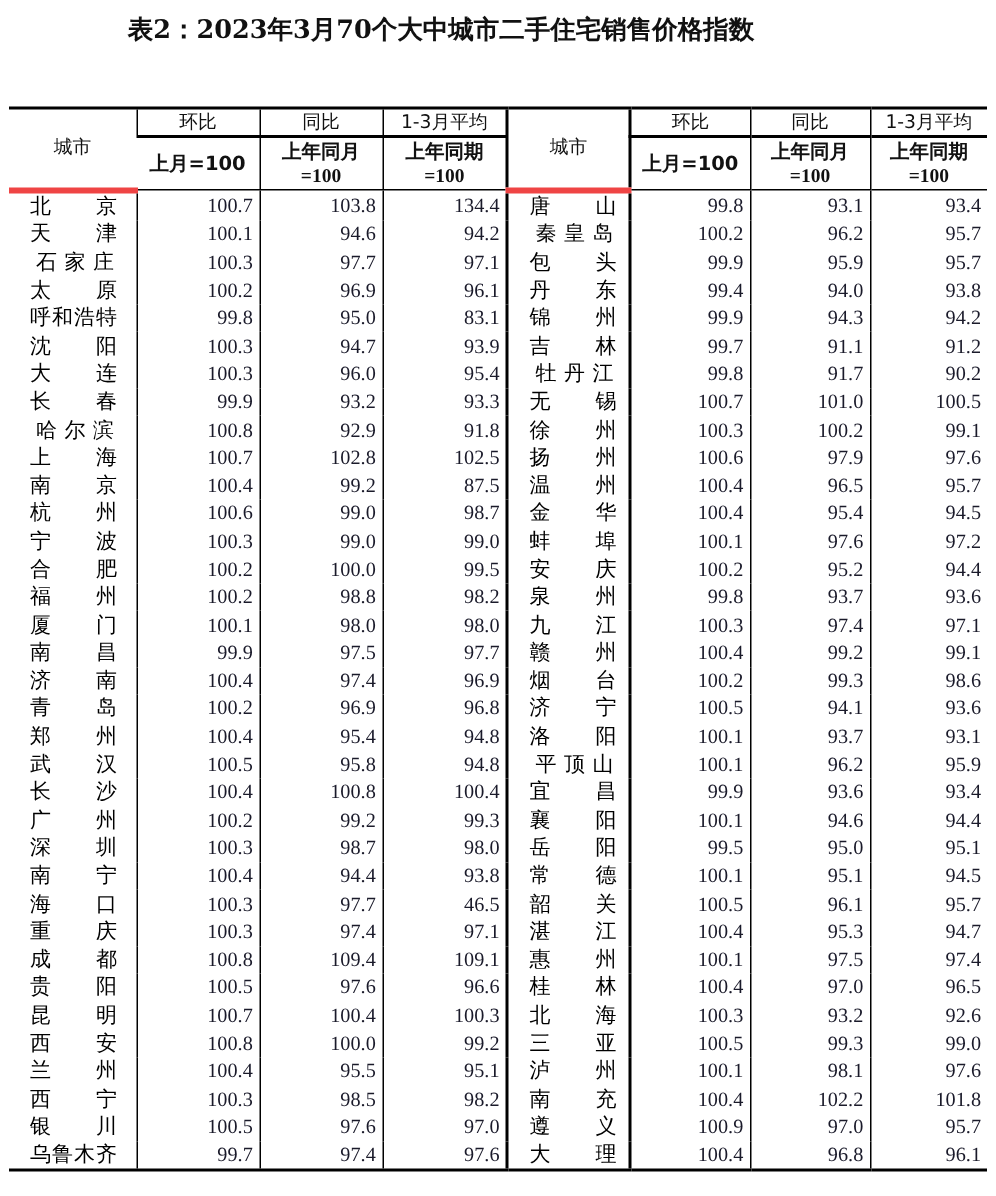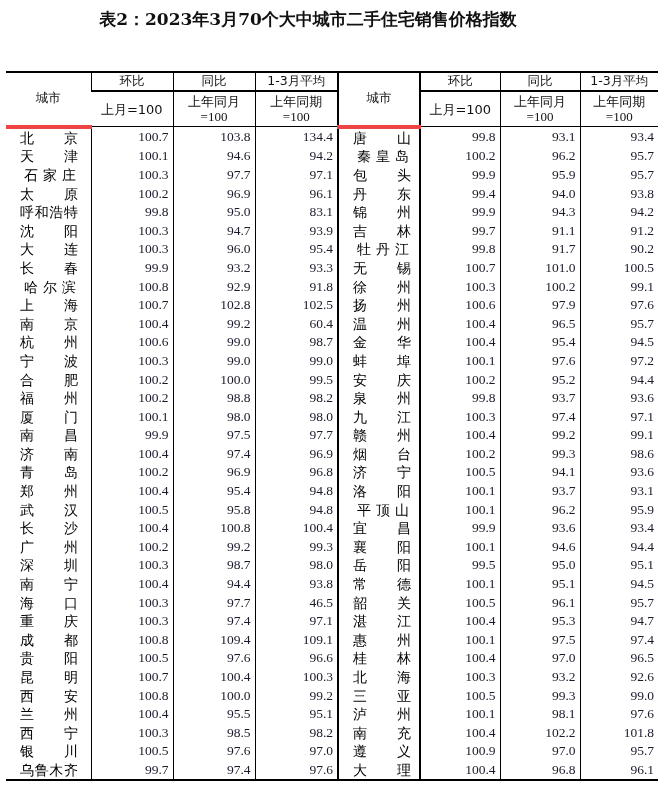--- a/index.html
+++ b/index.html
@@ -1,33 +1,33 @@
 <!DOCTYPE html>
 <html><head>
 <meta charset="utf-8">
 <style>
   html, body { margin: 0; padding: 0; background: #ffffff; }
   body { width: 664px; height: 797px; position: relative; overflow: hidden;
          font-family: "Liberation Serif", "DejaVu Serif", serif; color: #111; }
-  .title { position: absolute; top: 8px; left: 14px; width: 548px; text-align: center;
+  .title { position: absolute; top: 8px; left: 0; width: 548px; text-align: center;
            font-size: 17px; font-weight: bold; font-family: "DejaVu Serif", "Liberation Serif", serif; letter-spacing: 0px; padding-left: 20px; }
   table.idx { position: absolute; top: 71px; left: 6px; width: 652px; border-collapse: collapse;
               table-layout: fixed; font-size: 13.5px; }
   table.idx col.city { width: 85px; }
   table.idx col.v1 { width: 82px; }
   table.idx col.v2 { width: 82px; }
   table.idx col.v3 { width: 83px; }
   table.idx col.city2 { width: 82px; }
   table.idx col.w1 { width: 80px; }
   table.idx col.w2 { width: 80px; }
   table.idx col.w3 { width: 78px; }
   table.idx thead tr.h1 th { border-top: 2px solid #000; height: 17px; font-weight: normal;
               font-family: "DejaVu Sans", "Liberation Sans", sans-serif; font-size: 12.5px; padding: 0; }
   table.idx thead tr.h1 th.grp { border-bottom: 2px solid #000; }
-  table.idx thead tr.h2 th { height: 34px; font-weight: normal; padding: 0; line-height: 15px;
+  table.idx thead tr.h2 th { height: 34px; font-weight: bold; padding: 0; line-height: 15px;
               font-family: "DejaVu Sans", "Liberation Sans", sans-serif; font-size: 13px; border-bottom: 1px solid #000; }
   table.idx thead th.citycol { font-family: "DejaVu Sans", "Liberation Sans", sans-serif; font-size: 14px;
               font-weight: normal; border-bottom: 4px solid #ef4444; }
   table.idx th, table.idx td { border-left: 1px solid #000; }
   table.idx th:first-child, table.idx td:first-child { border-left: none; }
   table.idx .thick { border-left: 2px solid #000 !important; }
   .num-hdr { font-family: "Liberation Serif", serif; }
   table.idx tbody td { height: 18.6px; padding: 0 4px 0 0; text-align: right; line-height: 18px;
               color: #1a1a2a; white-space: nowrap; }
   table.idx tbody td.cn { text-align: left; padding: 0 0 0 14px;
@@ -295,21 +295,21 @@
       </tr>
       <tr>
         <td class="cn">
           <div class="cn-wrap">
             <span>南</span>
             <span>京</span>
           </div>
         </td>
         <td>100.4</td>
         <td>99.2</td>
-        <td>60.4</td>
+        <td>87.5</td>
         <td class="cn thick">
           <div class="cn-wrap">
             <span>温</span>
             <span>州</span>
           </div>
         </td>
         <td class="thick">100.4</td>
         <td>96.5</td>
         <td>95.7</td>
       </tr>

